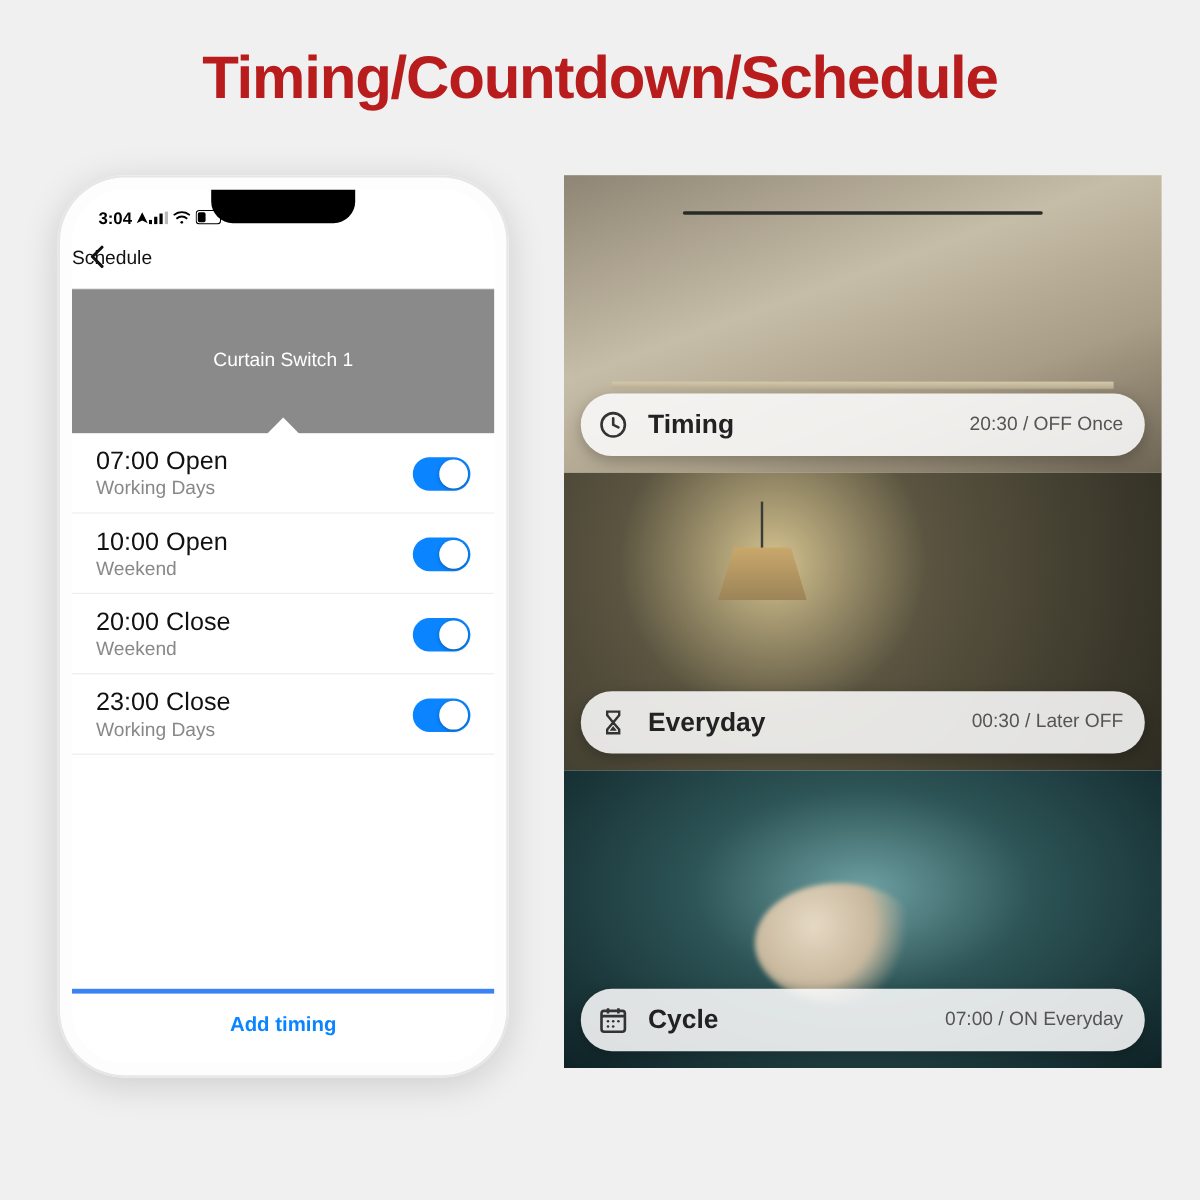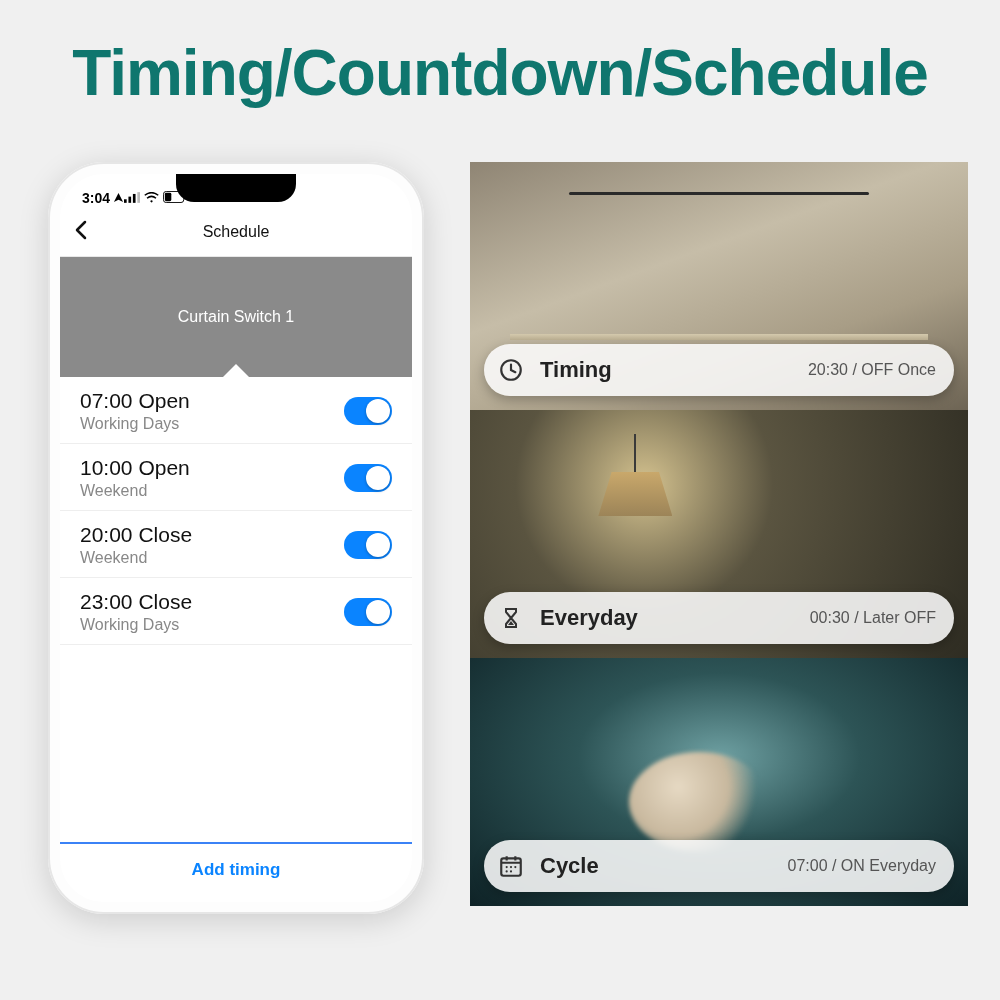--- a/index.html
+++ b/index.html
@@ -8,23 +8,23 @@
     height: 1000px;
     background: #f0f0f0;
     font-family: -apple-system, BlinkMacSystemFont, "Segoe UI", Arial, sans-serif;
     overflow: hidden;
   }
   .header {
     text-align: center;
     padding-top: 36px;
   }
   .title {
-    font-size: 64px;
+    font-size: 50px;
     font-weight: 800;
-    color: #0f766e;
+    color: #b91c1c;
     letter-spacing: -1px;
   }
   .subtitle {
     font-size: 22px;
     color: #777;
     margin-top: 16px;
     font-weight: 400;
   }
   .content {
     display: flex;
@@ -76,21 +76,21 @@
     display: flex;
     align-items: center;
     padding: 6px 14px 12px;
     border-bottom: 1px solid #e8e8e8;
     position: relative;
   }
   .back-chevron { font-size: 22px; color: #111; line-height: 1; }
   .nav-title {
     position: absolute;
     left: 0; right: 0;
-    text-align: center;
+    text-align: left;
     font-size: 16px;
     font-weight: 500;
     color: #111;
     pointer-events: none;
   }
   .device-banner {
     background: #8a8a8a;
     color: #fff;
     text-align: center;
     font-size: 16px;
@@ -137,21 +137,21 @@
     border-radius: 50%;
     box-shadow: 0 1px 3px rgba(0,0,0,.3);
   }
   .add-timing {
     text-align: center;
     padding: 16px 0 22px;
     color: #0a84ff;
     font-size: 17px;
     font-weight: 600;
     margin-top: auto;
-    border-top: 2px solid #3b82f6;
+    border-top: 4px solid #3b82f6;
   }
   
   .panels {
     width: 498px;
     display: flex;
     flex-direction: column;
     flex-shrink: 0;
   }
   .panel {
     height: 248px;

